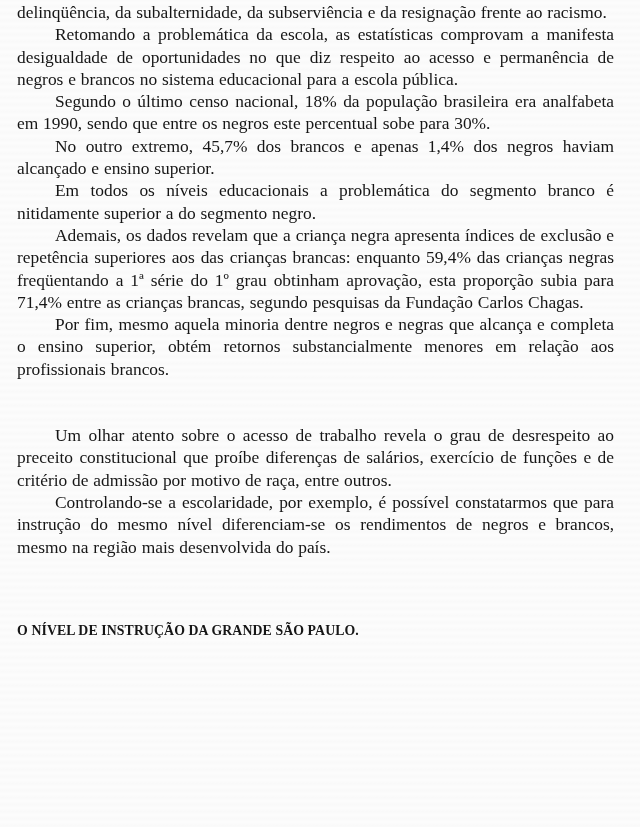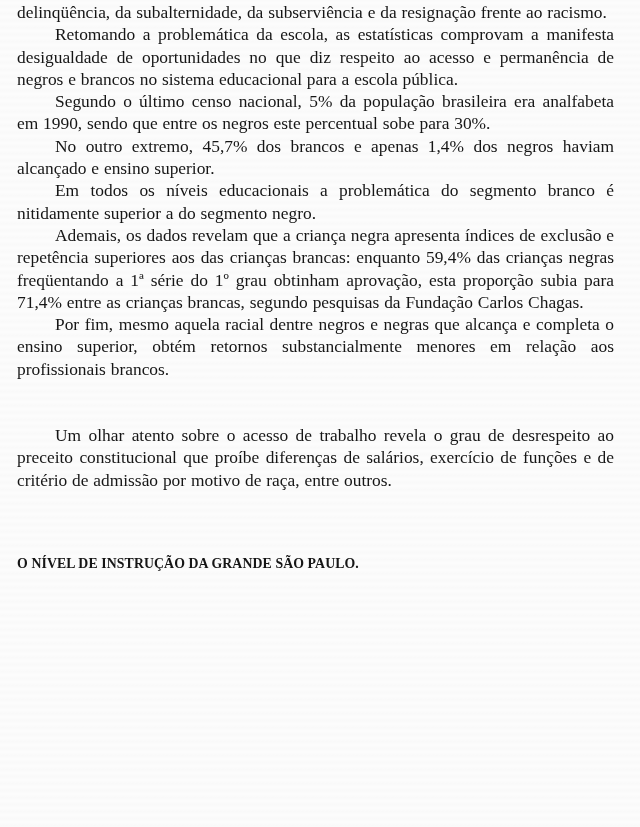--- a/index.html
+++ b/index.html
@@ -56,29 +56,30 @@
   }
 </style>
 </head>
 <body>
 
 <div class="page">
 
   <div class="section">
     <p class="para no-indent">delinqüência, da subalternidade, da subserviência e da resignação frente ao racismo.</p>
     <p class="para">Retomando a problemática da escola, as estatísticas comprovam a manifesta desigualdade de oportunidades no que diz respeito ao acesso e permanência de negros e brancos no sistema educacional para a escola pública.</p>
-    <p class="para">Segundo o último censo nacional, 5% da população brasileira era analfabeta em 1990, sendo que entre os negros este percentual sobe para 30%.</p>
+    <p class="para">Segundo o último censo nacional, 18% da população brasileira era analfabeta em 1990, sendo que entre os negros este percentual sobe para 30%.</p>
     <p class="para">No outro extremo, 45,7% dos brancos e apenas 1,4% dos negros haviam alcançado e ensino superior.</p>
     <p class="para">Em todos os níveis educacionais a problemática do segmento branco é nitidamente superior a do segmento negro.</p>
     <p class="para">Ademais, os dados revelam que a criança negra apresenta índices de exclusão e repetência superiores aos das crianças brancas: enquanto 59,4% das crianças negras freqüentando a 1ª série do 1º grau obtinham aprovação, esta proporção subia para 71,4% entre as crianças brancas, segundo pesquisas da Fundação Carlos Chagas.</p>
-    <p class="para">Por fim, mesmo aquela racial dentre negros e negras que alcança e completa o ensino superior, obtém retornos substancialmente menores em relação aos profissionais brancos.</p>
+    <p class="para">Por fim, mesmo aquela minoria dentre negros e negras que alcança e completa o ensino superior, obtém retornos substancialmente menores em relação aos profissionais brancos.</p>
   </div>
 
 
   <div class="section section-labor">
     <p class="para">Um olhar atento sobre o acesso de trabalho revela o grau de desrespeito ao preceito constitucional que proíbe diferenças de salários, exercício de funções e de critério de admissão por motivo de raça, entre outros.</p>
+    <p class="para">Controlando-se a escolaridade, por exemplo, é possível constatarmos que para instrução do mesmo nível diferenciam-se os rendimentos de negros e brancos, mesmo na região mais desenvolvida do país.</p>
   </div>
 
   <div class="table-caption">
     <div>O NÍVEL DE INSTRUÇÃO DA GRANDE SÃO PAULO.</div>
   </div>
 
 </div>
 
 </body></html>

